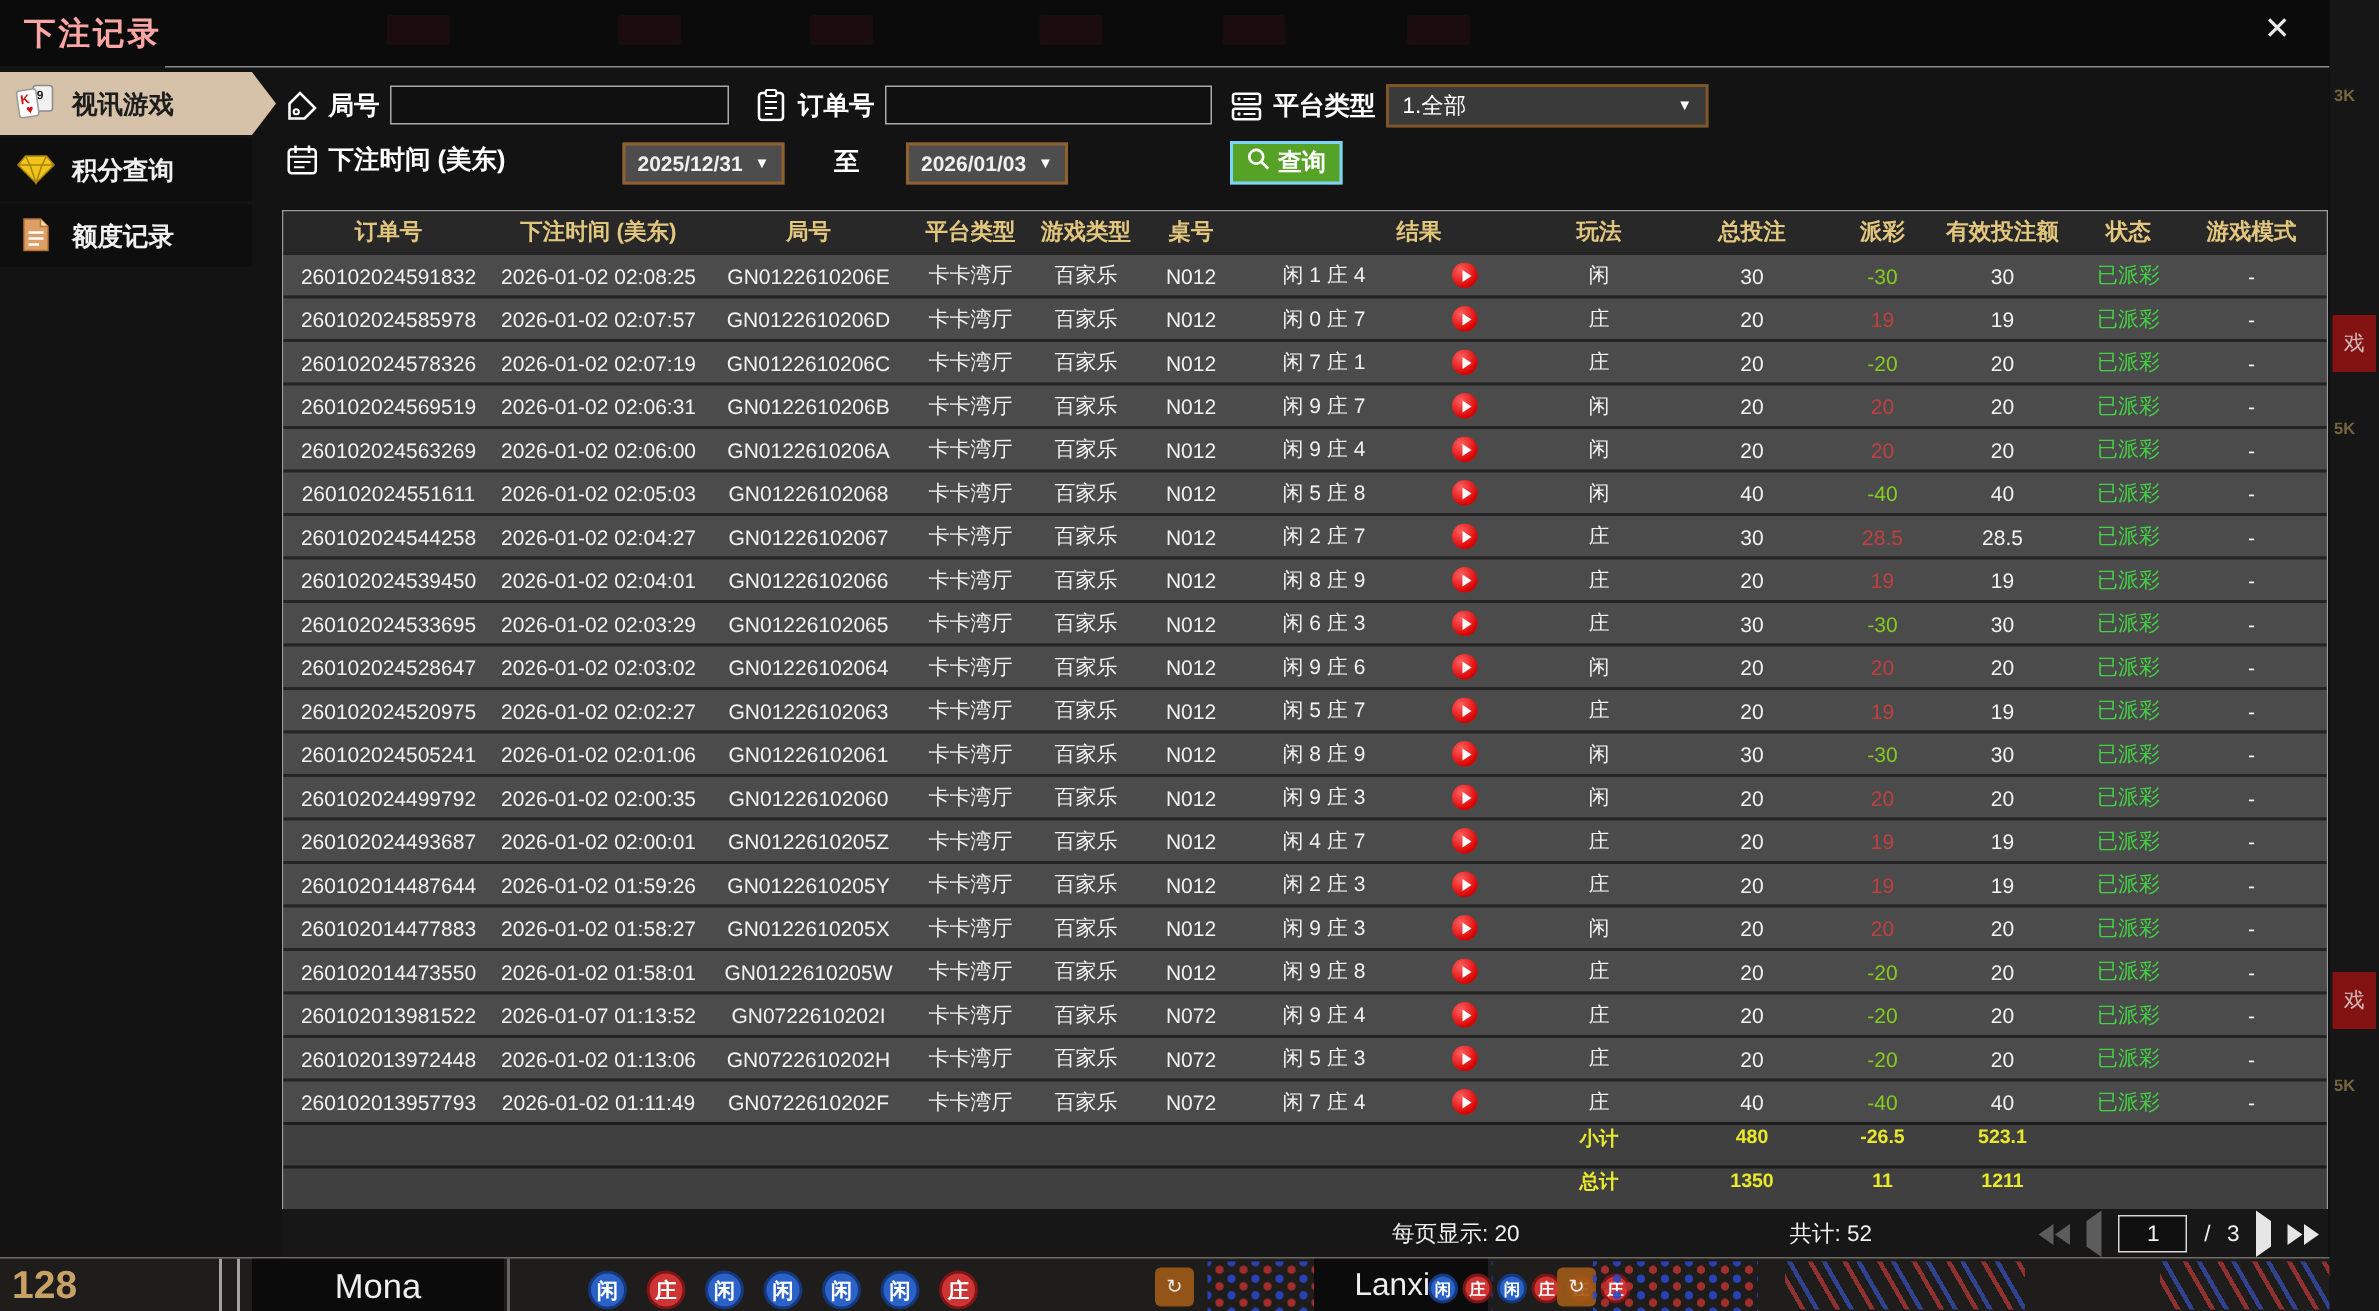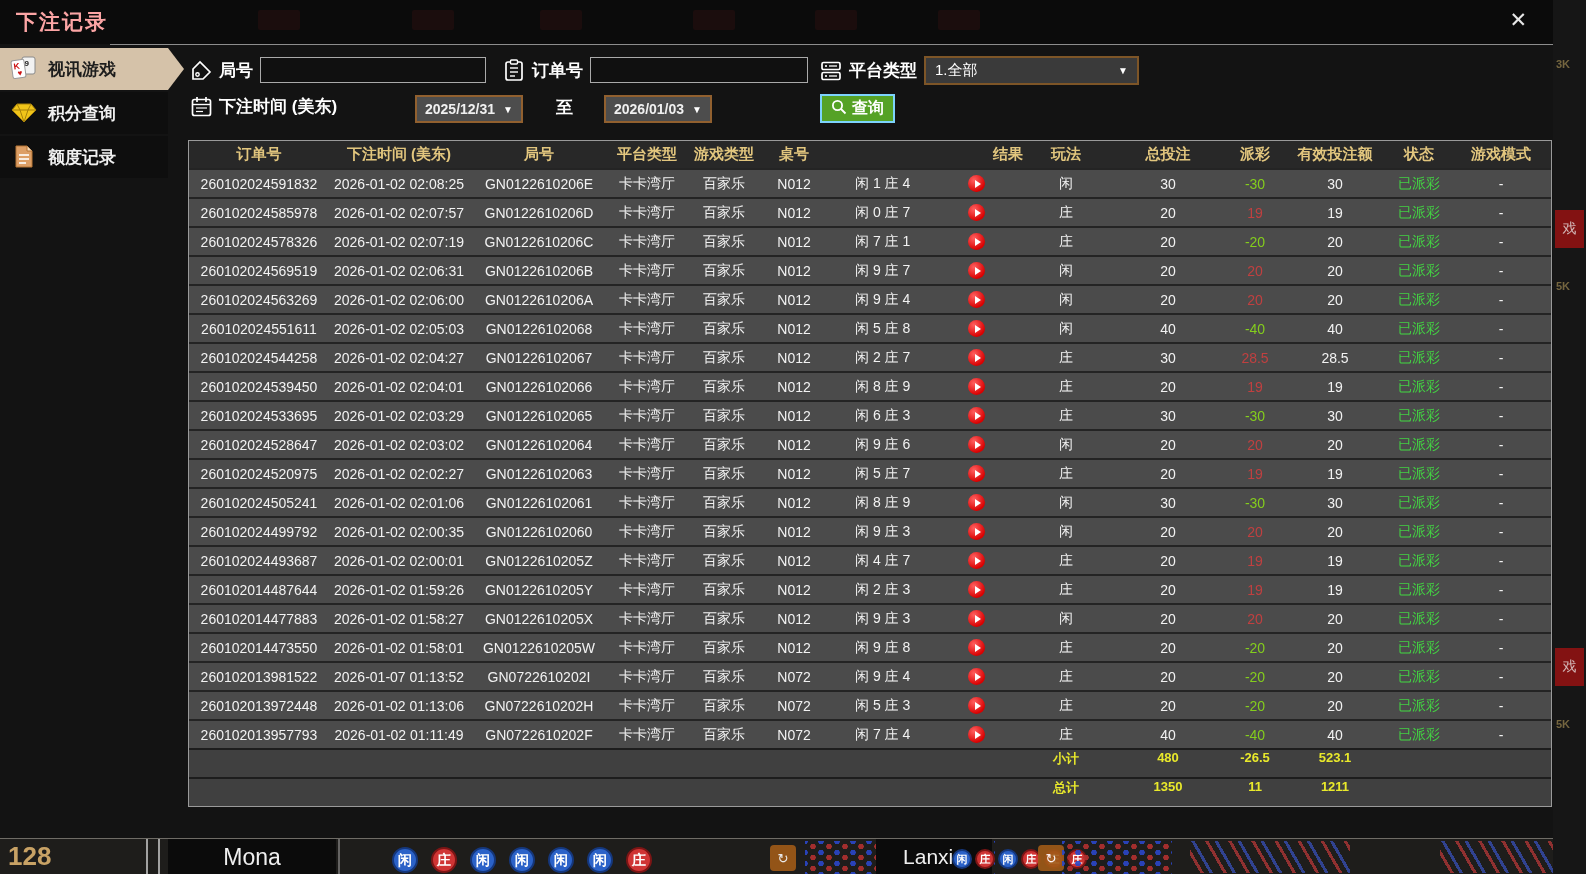--- a/index.html
+++ b/index.html
@@ -37,21 +37,21 @@
 
   
   .tbl{position:absolute;left:188px;top:140px;width:1364px;border:1px solid #9a9a9a;background:#262626;box-sizing:border-box}
   .thead{display:flex;height:27px;background:#282828;color:#e2c67e;font-weight:bold;font-size:15px;align-items:center}
   .trow{display:flex;height:27px;background:#4b4b4b;align-items:center;font-size:14px;color:#f2f2f2;border-top:2px solid #242424}
   .sumrow{display:flex;height:27px;background:#404040;align-items:flex-start;font-size:13px;font-weight:bold;color:#e9e92b;border-top:2px solid #1d1d1d}
   .c{box-sizing:border-box;text-align:center;overflow:hidden;white-space:nowrap;flex:none}
   .c0{width:140px}.c1{width:140px}.c2{width:140px}.c3{width:76px}.c4{width:78px}.c5{width:62px}
   .c6{width:198px}.c7{width:86px}.c8{width:118px}.c9{width:56px}.c10{width:104px}.c11{width:64px}.c12{width:100px}
   .c6.res{display:flex;align-items:center;justify-content:space-between;padding:0 38px 0 30px;text-align:left}
-  .thead .c6{text-align:right;padding-left:44px}
+  .thead .c6{text-align:center;padding-left:44px}
   .pos{color:#c04040}.neg{color:#84cd1d}.stat{color:#43d243}
   .replay{width:17px;height:17px;border-radius:50%;flex:none;cursor:pointer;
           background:radial-gradient(circle at 35% 30%,#ff6060,#d90000 72%);
           display:flex;align-items:center;justify-content:center}
   .rtri{width:0;height:0;border-top:4px solid transparent;border-bottom:4px solid transparent;border-left:6px solid #fff;margin-left:2px}
 
   
   .pager{position:absolute;left:188px;top:806px;width:1364px;height:32px;background:#171717;color:#f0f0f0;font-size:15px}
   .pp{position:absolute;left:740px;top:7px}
   .tt{position:absolute;left:1005px;top:7px}
@@ -674,20 +674,39 @@
         <div class="c c6"></div>
       <div class="c c7">总计</div>
       <div class="c c8">1350</div>
       <div class="c c9">11</div>
       <div class="c c10">1211</div>
       <div class="c c11"></div>
         <div class="c c12"></div>
     </div>
   </div>
 
+  <div class="pager">
+    <span class="pp">每页显示: 20</span>
+    <span class="tt">共计: 52</span>
+    <span class="ctrl">
+      <span class="dbl dim">
+          <span class="tri tl"></span>
+          <span class="tri tl"></span>
+        </span>
+      <span class="sgl dim"><span class="tri tl"></span></span>
+      <span class="pbox">1</span>
+      <span class="psep">/</span>
+      <span class="psep">3</span>
+      <span class="sgl"><span class="tri trg"></span></span>
+      <span class="dbl">
+          <span class="tri trg"></span>
+          <span class="tri trg"></span>
+        </span>
+    </span>
+  </div>
 </div>
 
 <div class="rstrip">
   <span class="rtxt" style="top:58px">3K</span>
   <span class="rbadge" style="top:210px">戏</span>
   <span class="rtxt" style="top:280px">5K</span>
   <span class="rbadge" style="top:648px">戏</span>
   <span class="rtxt" style="top:718px">5K</span>
 </div>
 

